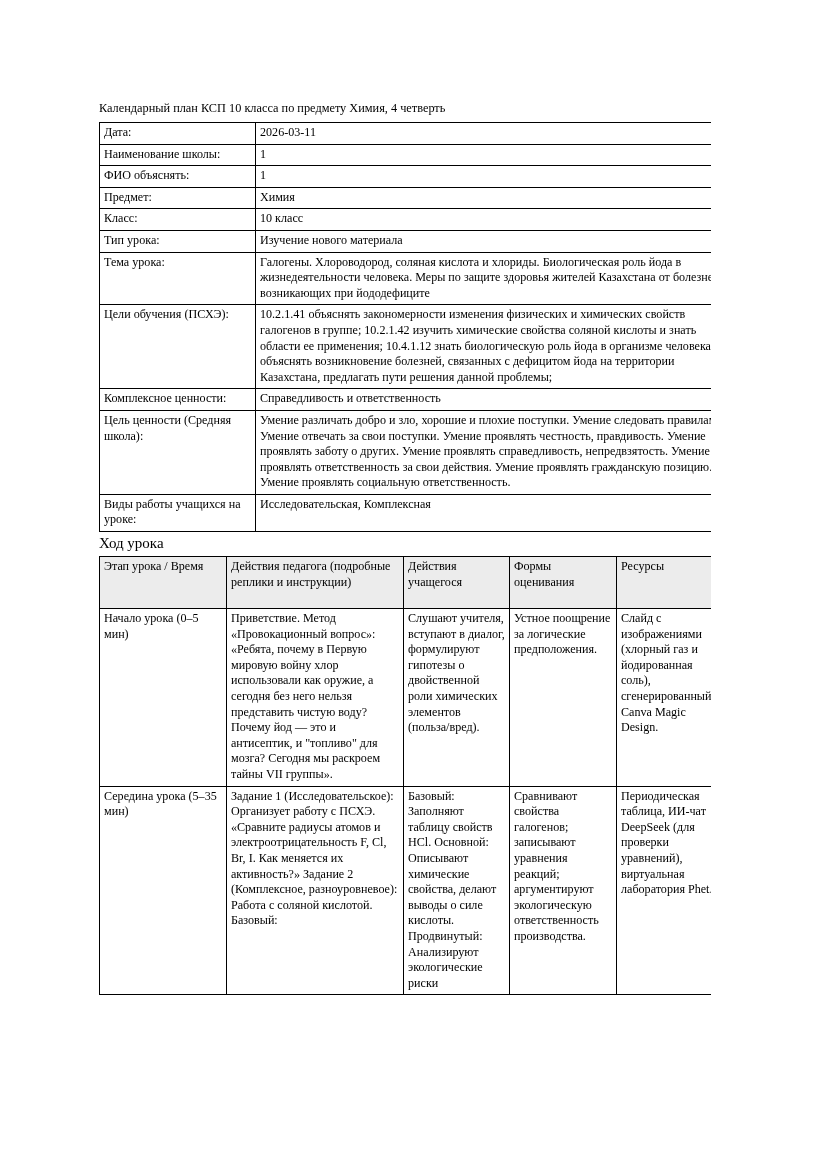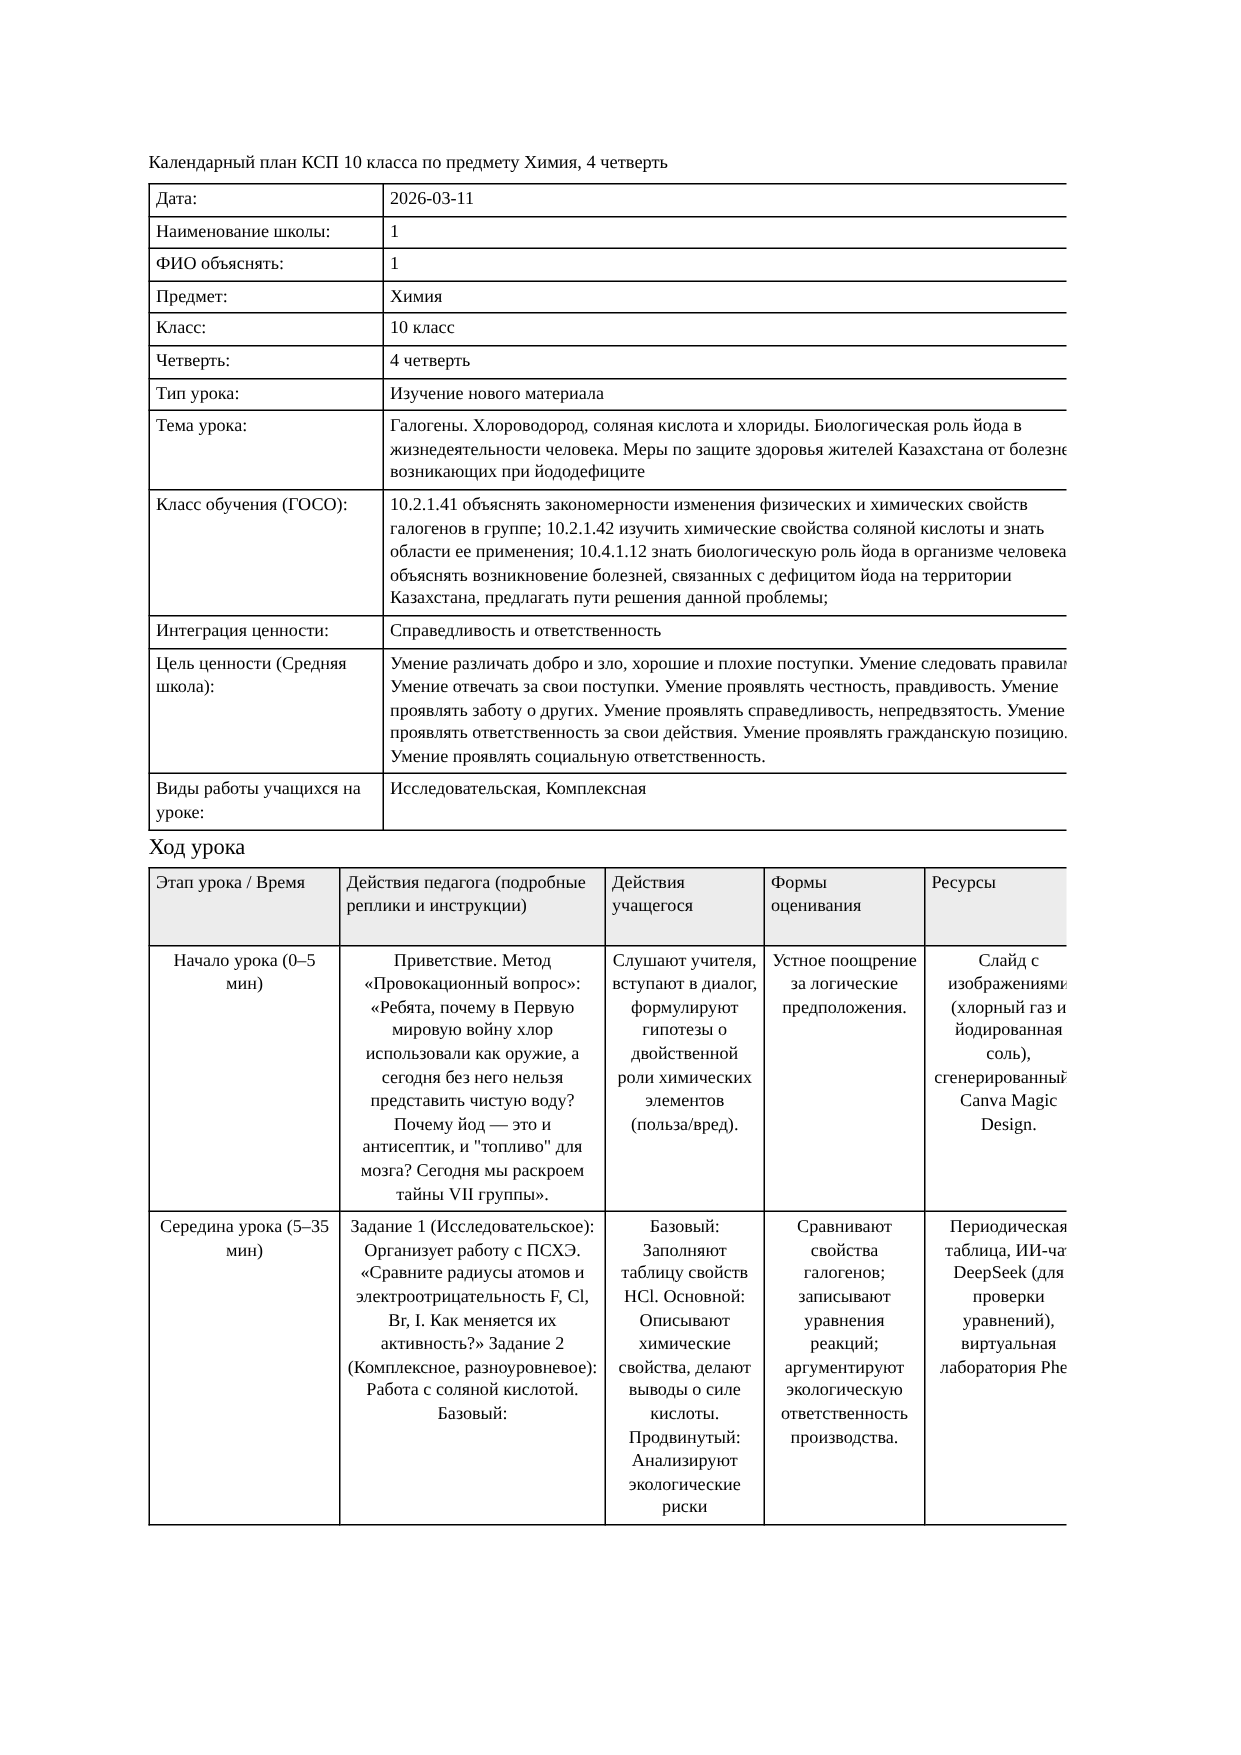--- a/index.html
+++ b/index.html
@@ -59,21 +59,21 @@
   .info-table tr.shaded td { background: #ececec; }
 
   
   .flow-table { margin-top: 0; }
   .flow-table col.f1 { width: 127px; }
   .flow-table col.f2 { width: 177px; }
   .flow-table col.f3 { width: 106px; }
   .flow-table col.f4 { width: 107px; }
   .flow-table col.f5 { width: 112px; }
   .flow-table thead td { background: #ececec; height: 46px; }
-  .flow-table tbody td { vertical-align: top; text-align: center; }
+  .flow-table tbody td { vertical-align: top; }
 </style>
 </head>
 <body>
 
 <div class="page">
   <div class="content">
 
     <p class="doc-title">Календарный план КСП 10 класса по предмету Химия, 4 четверть</p>
 
     <table class="info-table">
@@ -96,37 +96,33 @@
           </tr>
           <tr>
             <td>Предмет:</td>
             <td>Химия</td>
           </tr>
           <tr>
             <td>Класс:</td>
             <td>10 класс</td>
           </tr>
           <tr>
-            <td>Четверть:</td>
-            <td>4 четверть</td>
-          </tr>
-          <tr>
             <td>Тип урока:</td>
             <td>Изучение нового материала</td>
           </tr>
           <tr>
             <td>Тема урока:</td>
             <td>Галогены. Хлороводород, соляная кислота и хлориды. Биологическая роль йода в жизнедеятельности человека. Меры по защите здоровья жителей Казахстана от болезней, возникающих при йододефиците</td>
           </tr>
           <tr>
-            <td>Класс обучения (ГОСО):</td>
+            <td>Цели обучения (ПСХЭ):</td>
             <td>10.2.1.41 объяснять закономерности изменения физических и химических свойств галогенов в группе; 10.2.1.42 изучить химические свойства соляной кислоты и знать области ее применения; 10.4.1.12 знать биологическую роль йода в организме человека и объяснять возникновение болезней, связанных с дефицитом йода на территории Казахстана, предлагать пути решения данной проблемы;</td>
           </tr>
           <tr>
-            <td>Интеграция ценности:</td>
+            <td>Комплексное ценности:</td>
             <td>Справедливость и ответственность</td>
           </tr>
           <tr>
             <td>Цель ценности (Средняя школа):</td>
             <td>Умение различать добро и зло, хорошие и плохие поступки. Умение следовать правилам. Умение отвечать за свои поступки. Умение проявлять честность, правдивость. Умение проявлять заботу о других. Умение проявлять справедливость, непредвзятость. Умение проявлять ответственность за свои действия. Умение проявлять гражданскую позицию. Умение проявлять социальную ответственность.</td>
           </tr>
           <tr>
             <td>Виды работы учащихся на уроке:</td>
             <td>Исследовательская, Комплексная</td>
           </tr>

